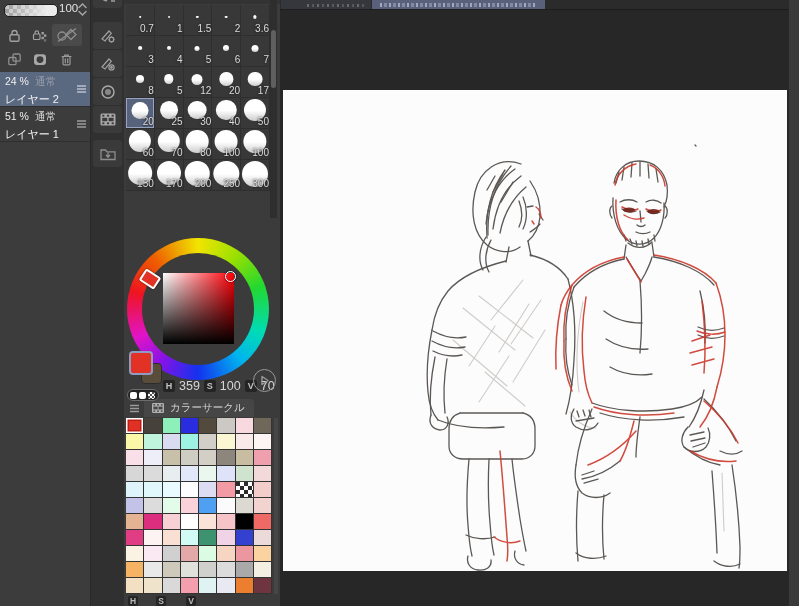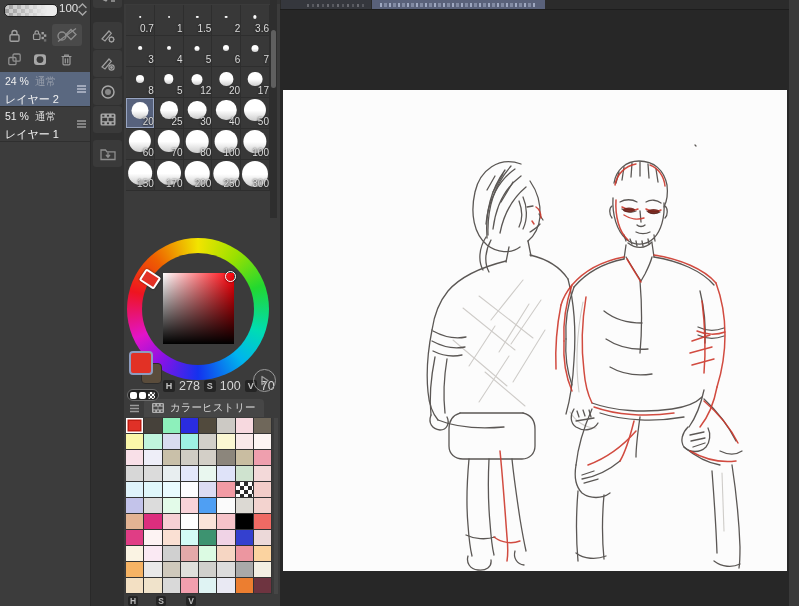--- a/index.html
+++ b/index.html
@@ -400,21 +400,21 @@
   </div>
   <div class="fg-swatch" id="fg-swatch" style="background: rgb(226, 49, 37);"></div>
   <div class="bg-swatch" id="bg-swatch" style="background: rgb(90, 76, 59);"></div>
   <div class="transparent-pill">
     <span class="tp-dot"></span>
       <span class="tp-dot"></span>
       <span class="tp-checker"></span>
   </div>
   <div class="hsv-row">
     <span class="hsv-box">H</span>
-    <span>278</span>
+    <span>359</span>
     <span class="hsv-box">S</span>
     <span>100</span>
     <span class="hsv-box">V</span>
     <span>70</span>
   </div>
   <div class="mix-btn">
     <svg class="icon" width="11" height="11" viewBox="0 0 11 11">
         <path d="M3 1.5 L9 5.5 L3 9.5 Z" stroke="#9a9a9a" stroke-width="1.4" fill="none" stroke-linejoin="round"></path>
       </svg>
   </div>
@@ -434,21 +434,21 @@
             <rect x="2.4" y="2.2" width="1.8" height="1.4"></rect>
             <rect x="6.1" y="2.2" width="1.8" height="1.4"></rect>
             <rect x="9.8" y="2.2" width="1.8" height="1.4"></rect>
             <rect x="2.4" y="8.4" width="1.8" height="1.4"></rect>
             <rect x="6.1" y="8.4" width="1.8" height="1.4"></rect>
             <rect x="9.8" y="8.4" width="1.8" height="1.4"></rect>
             <rect x="2.4" y="4.6" width="4.2" height="2.8"></rect>
             <rect x="7.4" y="4.6" width="4.2" height="2.8"></rect>
           </g>
         </svg>
-      <span class="ph-title">カラーヒストリー</span>
+      <span class="ph-title">カラーサークル</span>
     </div>
   </div>
   <div class="swatch-grid" id="swatch-grid">
       <div class="swatch sel" style="background: rgb(224, 49, 39);"></div>
       <div class="swatch" style="background: rgb(70, 65, 58);"></div>
       <div class="swatch" style="background: rgb(141, 240, 187);"></div>
       <div class="swatch" style="background: rgb(42, 44, 224);"></div>
       <div class="swatch" style="background: rgb(81, 74, 61);"></div>
       <div class="swatch" style="background: rgb(204, 201, 196);"></div>
       <div class="swatch" style="background: rgb(247, 217, 223);"></div>

